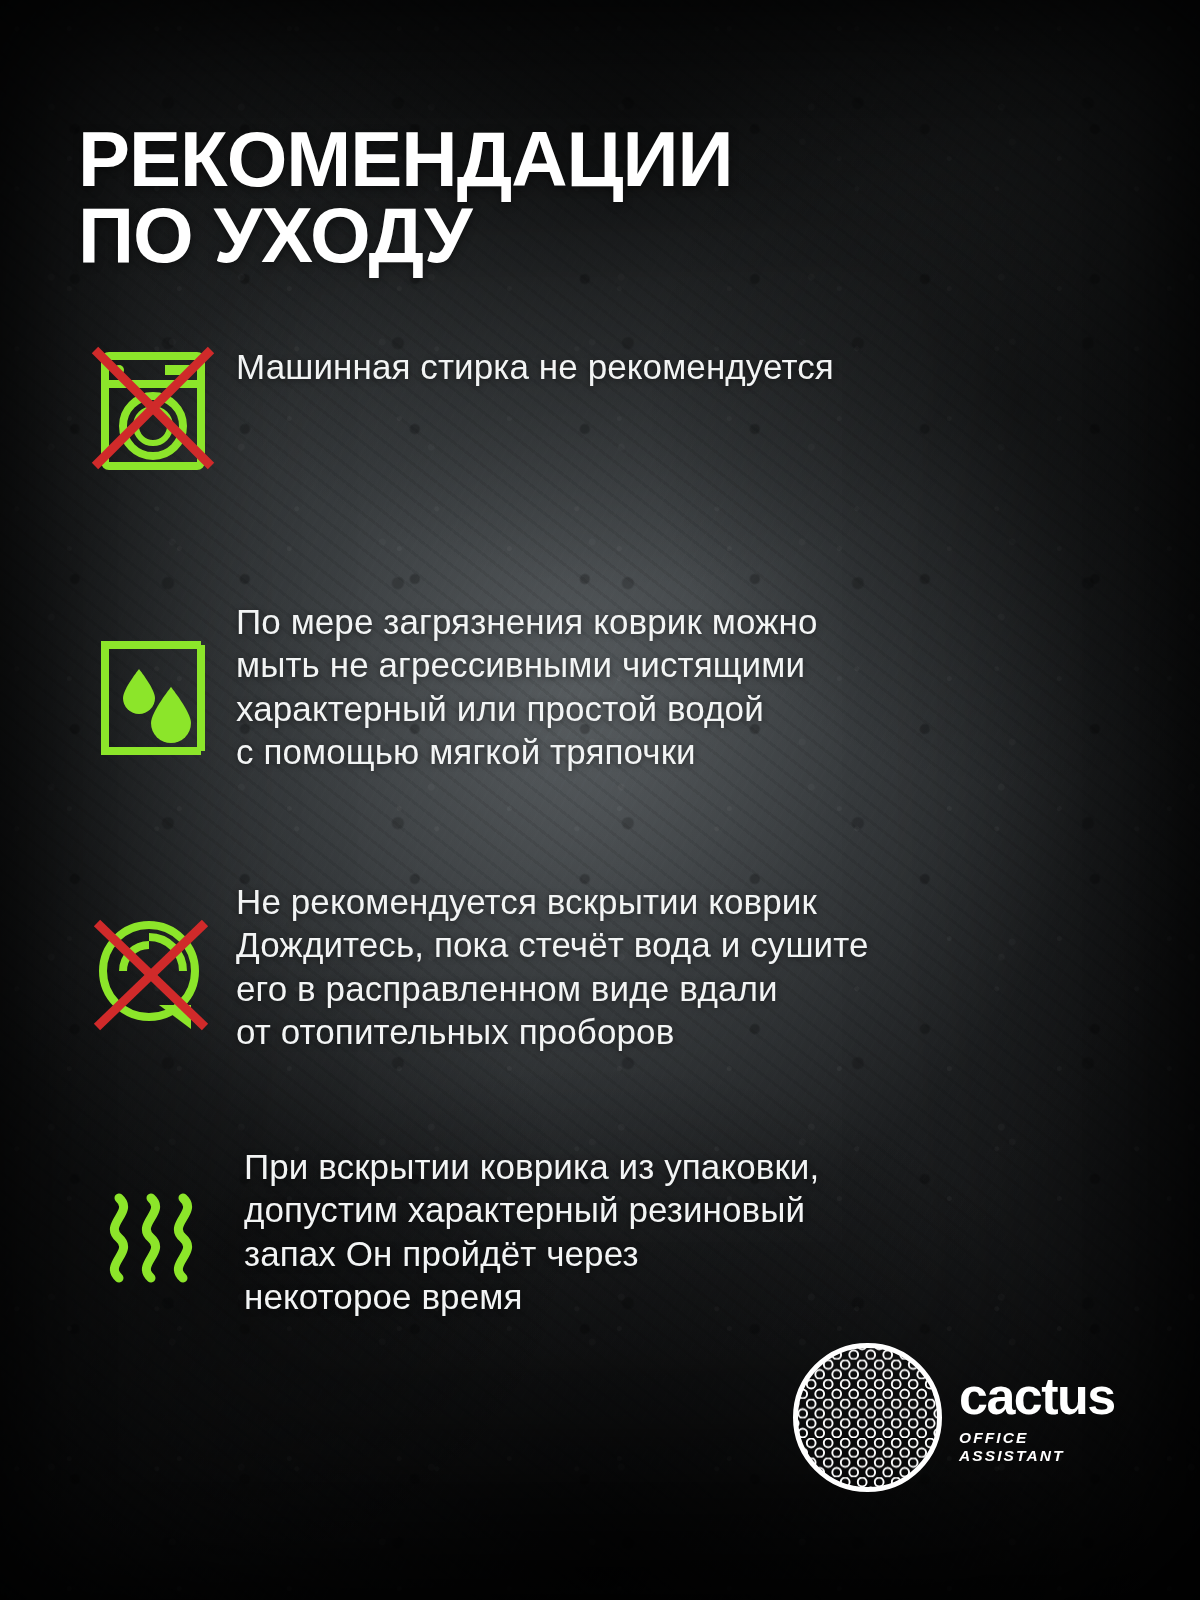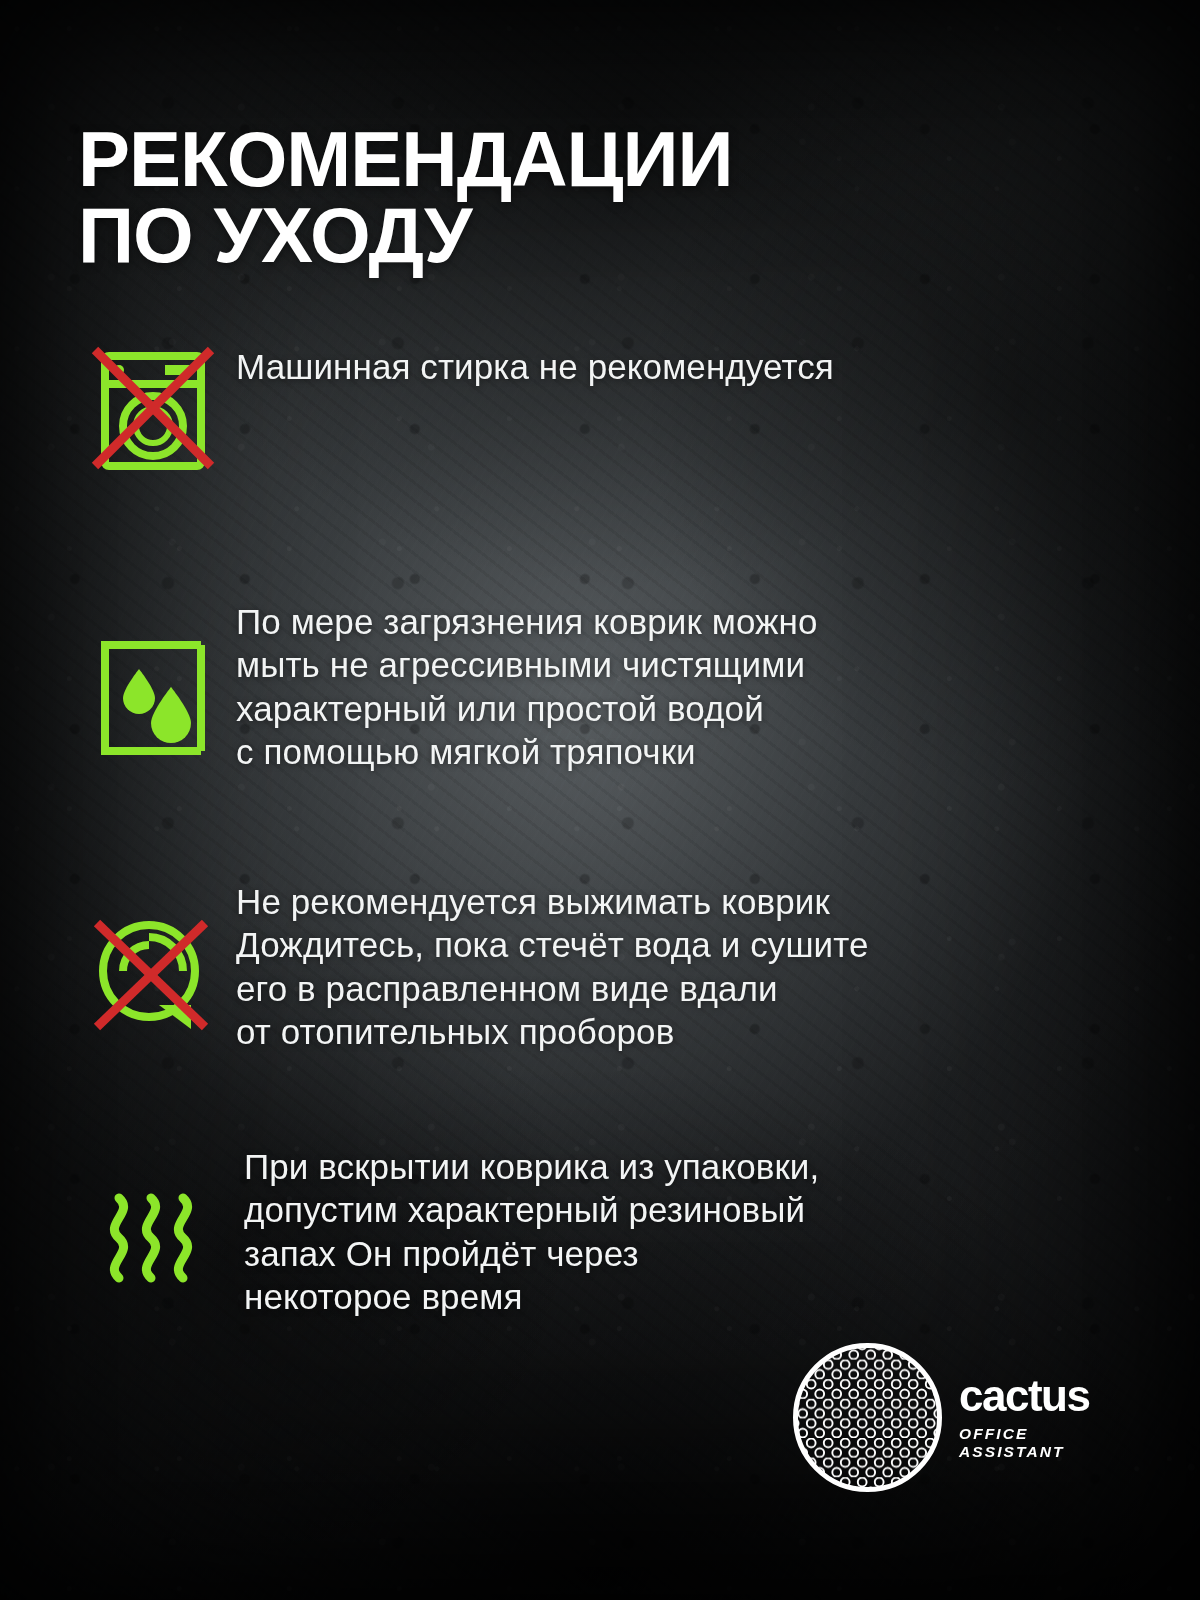--- a/index.html
+++ b/index.html
@@ -130,21 +130,21 @@
   }
   .logo-mark { width: 155px; height: 155px; flex: 0 0 155px; }
   .logo-type {
     margin-left: 14px;
     color: #ffffff;
     display: flex;
     flex-direction: column;
     justify-content: center;
   }
   .logo-word {
-    font-size: 44px;
+    font-size: 52px;
     font-weight: 700;
     letter-spacing: -1.5px;
     line-height: 1;
   }
   .logo-sub {
     margin-top: 7px;
     font-size: 15.5px;
     font-style: italic;
     font-weight: 600;
     letter-spacing: 2.1px;
@@ -202,21 +202,21 @@
       <div class="icon-box">
         <svg width="132" height="132" viewBox="0 0 132 132" aria-hidden="true">
           <circle cx="62" cy="62" r="46" fill="none" stroke="#8CE52A" stroke-width="8"></circle>
           <path d="M62 28 a34 34 0 0 1 34 34" fill="none" stroke="#8CE52A" stroke-width="8"></path>
           <path d="M36 62 a26 26 0 0 1 26 -26" fill="none" stroke="#8CE52A" stroke-width="8"></path>
           <path d="M72 96 L104 96 L104 120 Z" fill="#8CE52A"></path>
           <line x1="10" y1="14" x2="118" y2="118" stroke="#D02A2A" stroke-width="9"></line>
           <line x1="118" y1="14" x2="10" y2="118" stroke="#D02A2A" stroke-width="9"></line>
         </svg>
       </div>
-      <div class="item-text">Не рекомендуется выжимать коврик
+      <div class="item-text">Не рекомендуется вскрытии коврик
 Дождитесь, пока стечёт вода и сушите
 его в расправленном виде вдали
 от отопительных проборов</div>
     </div>
 
     <div class="item" id="item-smell">
       <div class="icon-box">
         <svg width="132" height="132" viewBox="0 0 132 132" aria-hidden="true">
           <g fill="none" stroke="#8CE52A" stroke-width="9" stroke-linecap="round">
             <path d="M32 24 c16 14 -16 26 0 40 c16 14 -16 26 0 40"></path>

